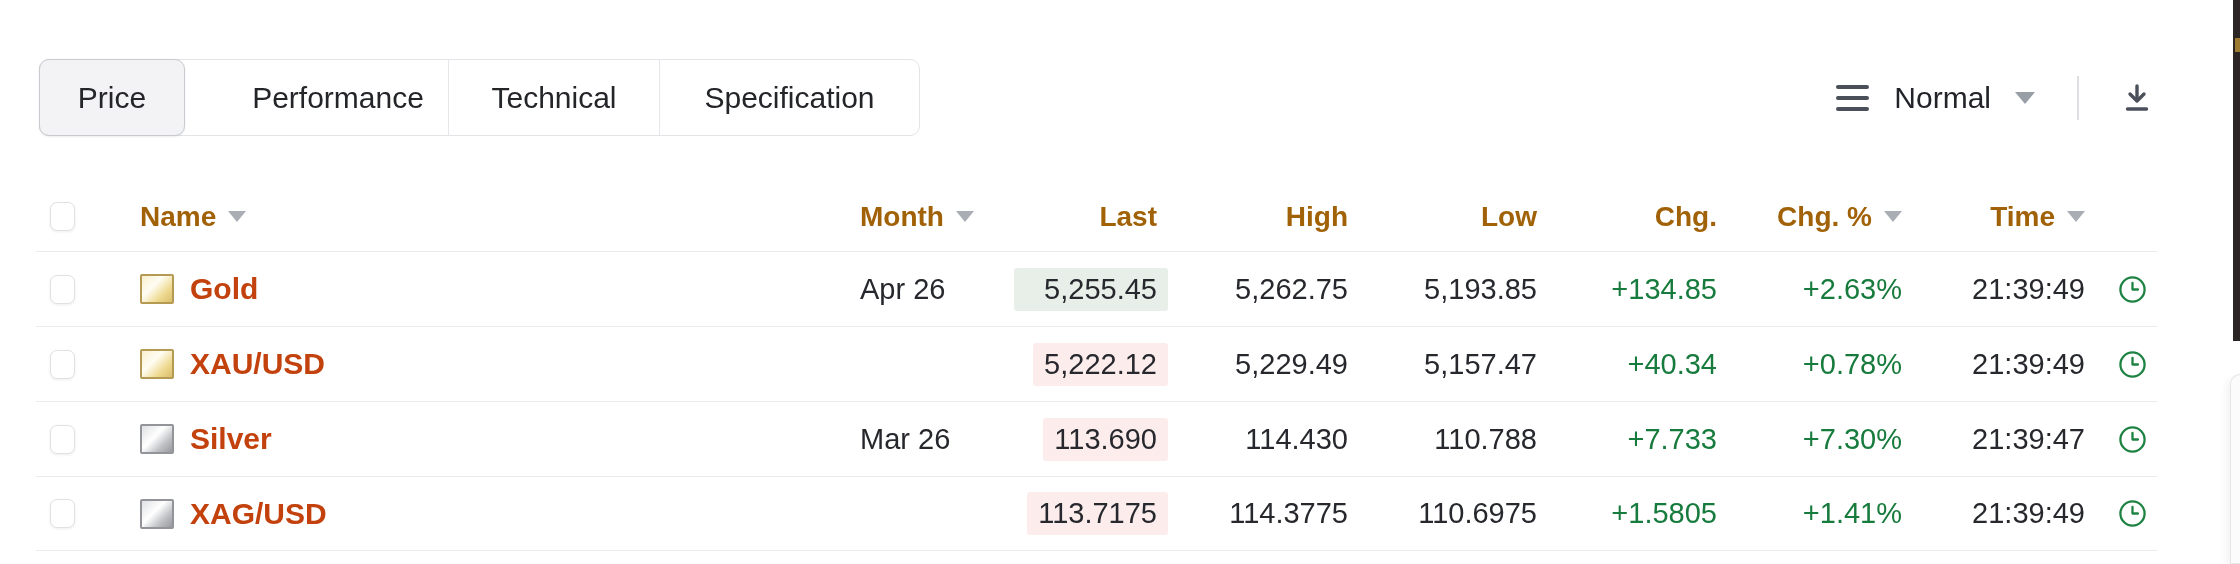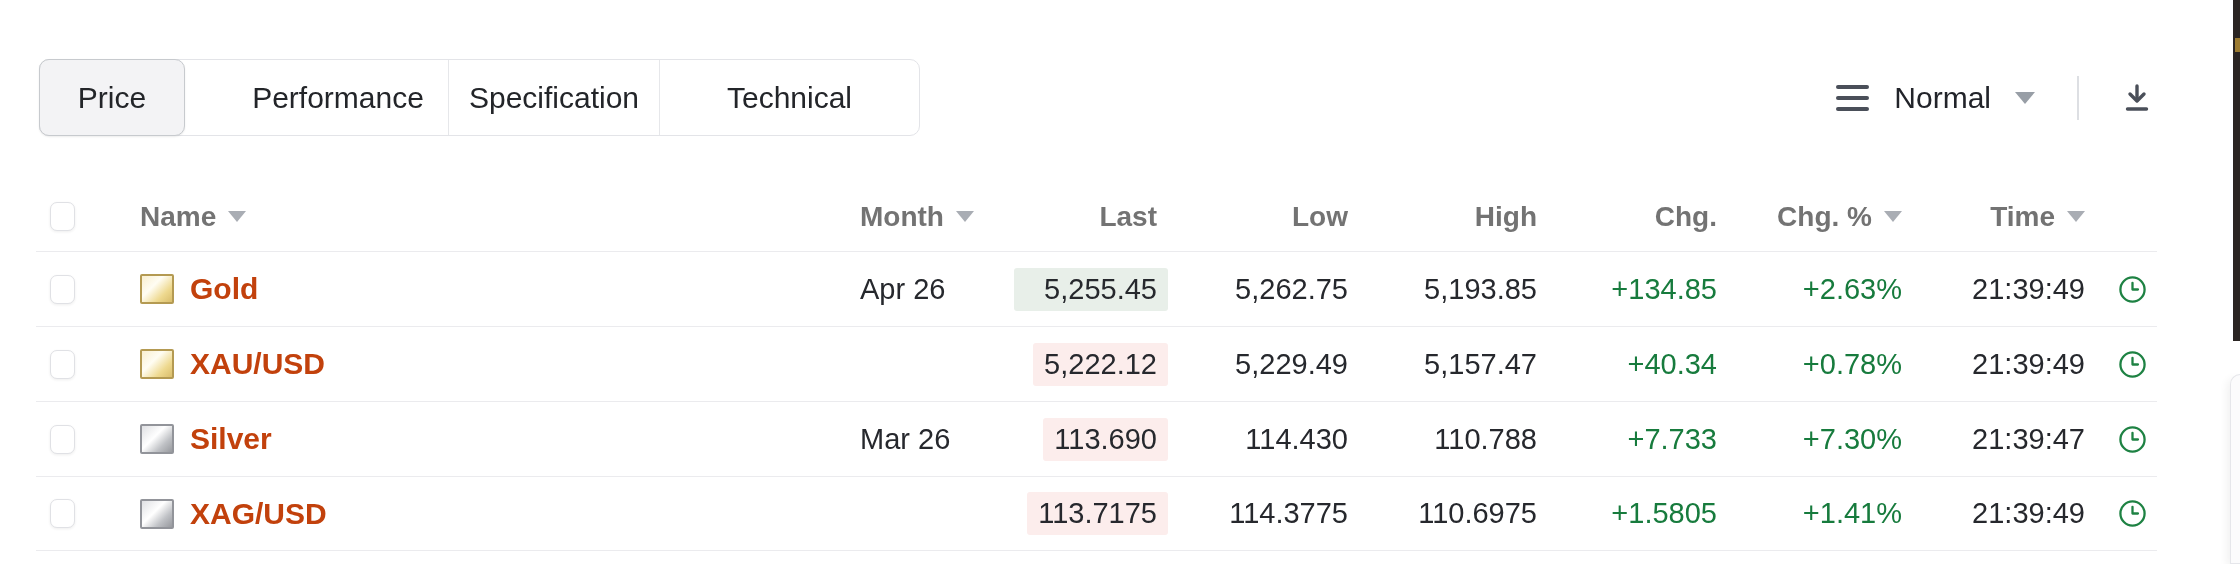--- a/index.html
+++ b/index.html
@@ -52,21 +52,21 @@
     grid-template-columns:104px 720px 140px 157px 191px 189px 180px 185px 183px 72px;
     align-items:center;
   }
   .header-row { height:69px; }
   .data-row { height:75px; border-top:1px solid #ebebee; }
   .data-row:last-child { border-bottom:1px solid #ebebee; }
 
   .cell { font-size:29px; color:#26282d; white-space:nowrap; display:flex; align-items:center; }
   .cell.left  { justify-content:flex-start; }
   .cell.right { justify-content:flex-end; }
-  .header-row .cell { font-size:28px; font-weight:700; color:#737373;text-align:center; }
+  .header-row .cell { font-size:28px; font-weight:700; color:#a16207;text-align:center; }
   .sort-arrow {
     width:0; height:0; margin-left:12px; display:inline-block;
     border-left:9px solid transparent; border-right:9px solid transparent;
     border-top:11px solid #a9adb4;
   }
   .cb-cell { padding-left:14px; }
   .checkbox {
     width:25px; height:29px; background:#ffffff; border:1px solid #e0e1e5;
     border-radius:7px; box-shadow:0 1px 3px rgba(0,0,0,0.07); cursor:pointer;
   }
@@ -103,24 +103,24 @@
 <div class="stage">
 
   <div class="tab-bar">
       <div class="tab selected">
     <span>Price</span>
   </div>
       <div class="tab">
     <span>Performance</span>
   </div>
       <div class="tab">
+    <span>Technical</span>
+  </div>
+      <div class="tab">
     <span>Specification</span>
-  </div>
-      <div class="tab">
-    <span>Technical</span>
   </div>
     </div>
 
   <div class="controls">
     <div class="hamburger">
       <span></span>
         <span></span>
         <span></span>
     </div>
     <span class="view-label">Normal</span>
@@ -146,24 +146,24 @@
           <span class="sort-arrow"></span>
         </div>
         <div class="cell left">
           <span>Month</span>
           <span class="sort-arrow"></span>
         </div>
         <div class="cell right">
           <span>Last</span>
         </div>
         <div class="cell right">
+          <span>High</span>
+        </div>
+        <div class="cell right">
           <span>Low</span>
-        </div>
-        <div class="cell right">
-          <span>High</span>
         </div>
         <div class="cell right">
           <span>Chg.</span>
         </div>
         <div class="cell right">
           <span>Chg. %</span>
           <span class="sort-arrow"></span>
         </div>
         <div class="cell right">
           <span>Time</span>

